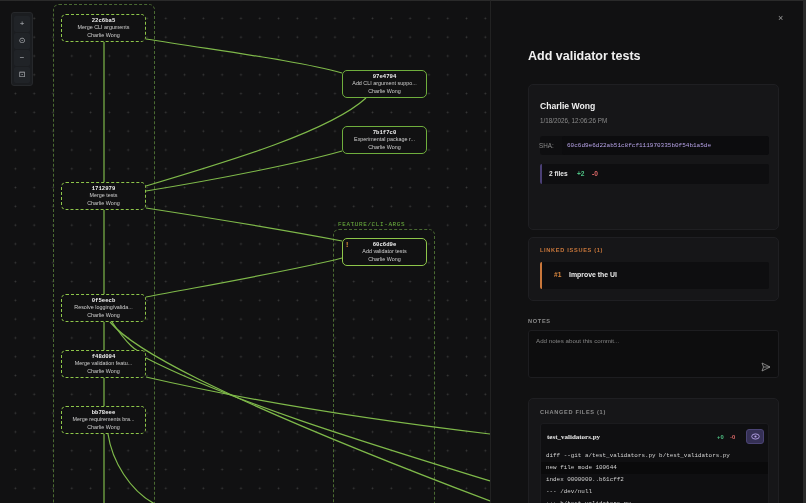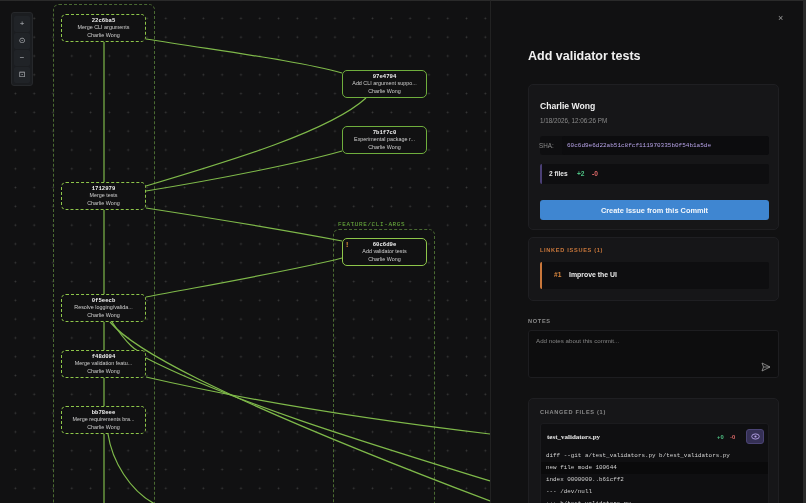--- a/index.html
+++ b/index.html
@@ -232,21 +232,20 @@
       <span class="sha-label">SHA:</span>
       <div class="sha-value-box">
         <span class="sha-value">60c6d9e6d22ab51c8fcf111970335b0f54b1a5de</span>
       </div>
     </div>
     <div class="files-row">
       <span class="files-count">2 files</span>
       <span class="files-add">+2</span>
       <span class="files-del">-0</span>
     </div>
-    <div class="create-issue-btn">Create Issue from this Commit</div>
   </div>
 
   <div class="card" style="top:236px; height:64px;">
     <div class="section-label linked-label">LINKED ISSUES (1)</div>
     <div class="issue-row">
       <span class="issue-num">#1</span>
       <span class="issue-title">Improve the UI</span>
     </div>
   </div>
 

